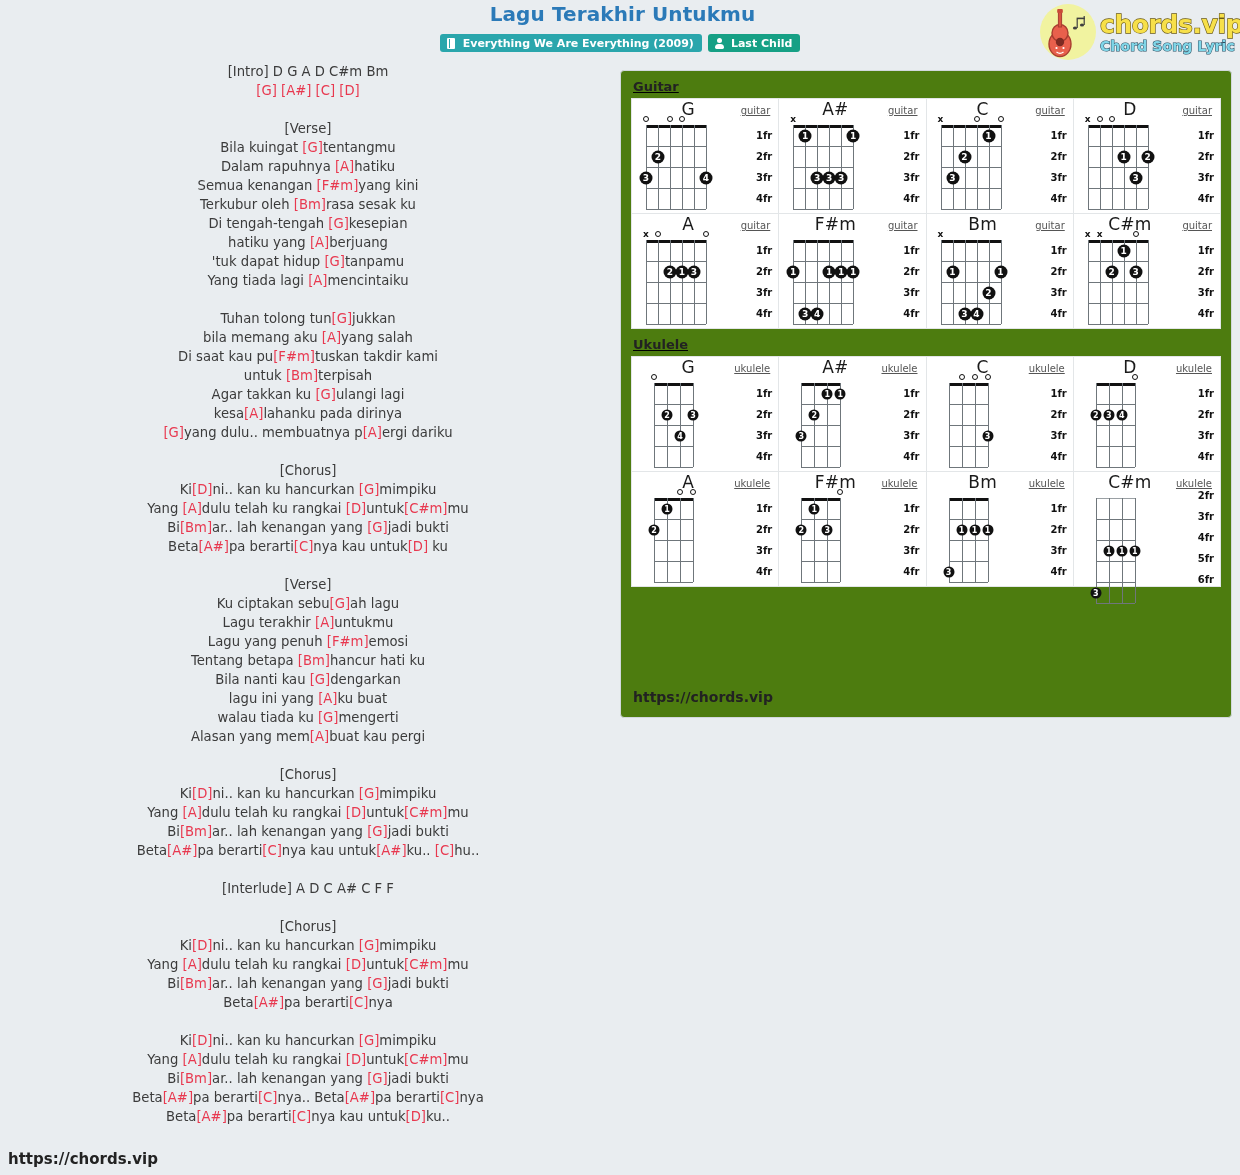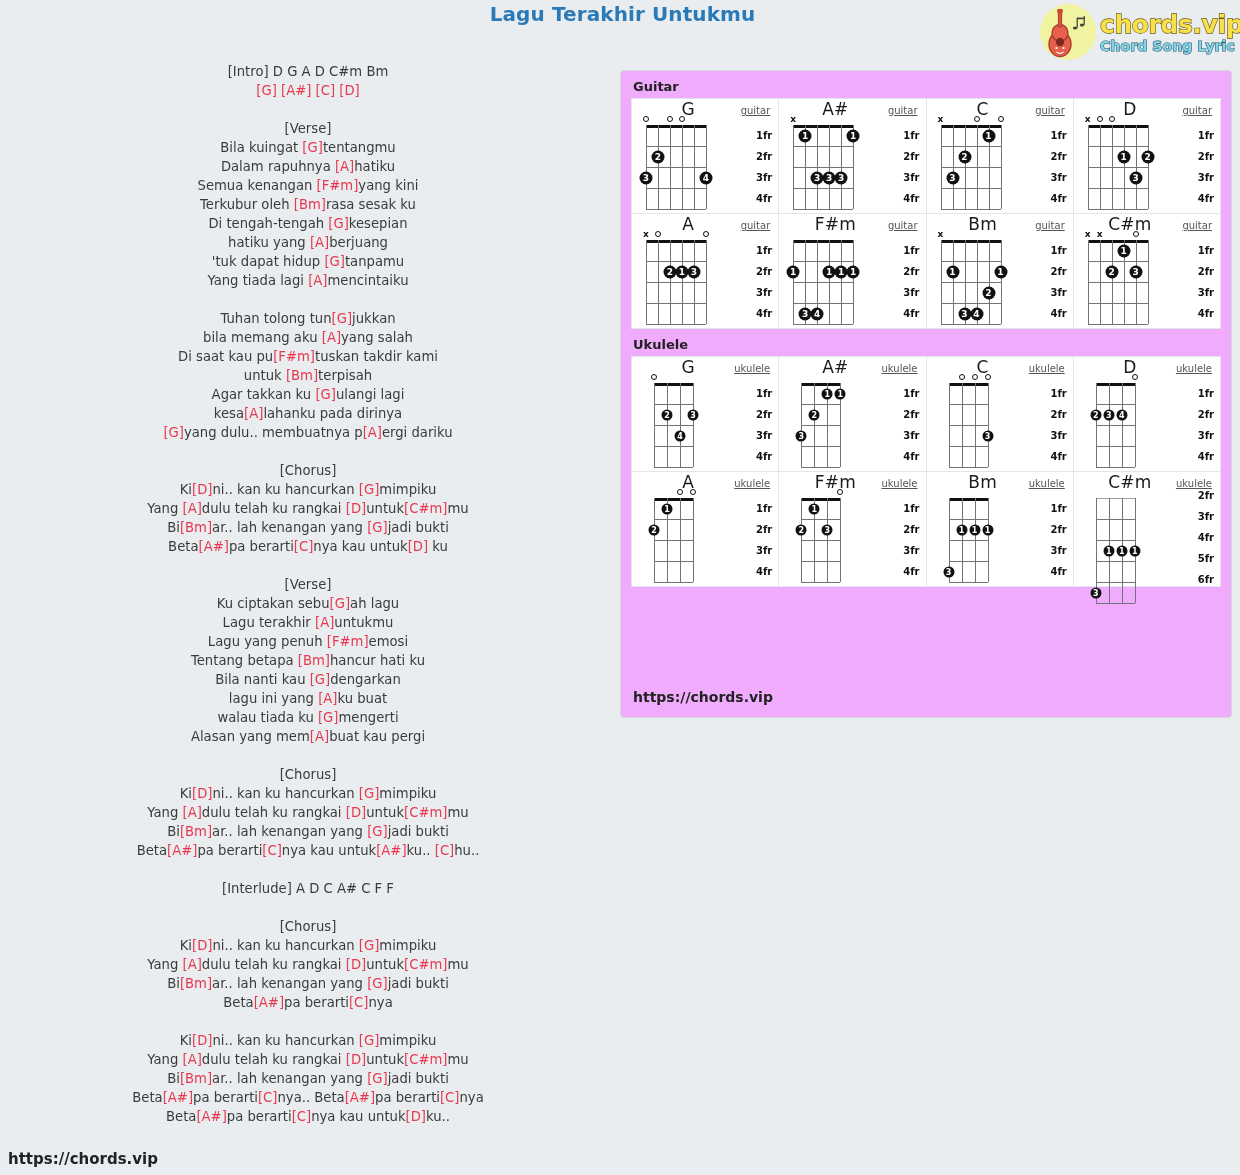--- a/index.html
+++ b/index.html
@@ -91,21 +91,21 @@
   .lyrics .blank { display: block; height: 19px; }
   .lyrics-foot {
     position: absolute; left: 8px; top: 1088px;
     font-size: 15px; font-weight: bold; color: #222;
   }
 
   
   .panel {
     position: absolute; left: 620px; top: 8px;
     width: 612px; height: 648px;
-    background: #f0abfc; border: 1px solid #d2d8dc; border-radius: 4px;
+    background: #4d7c0f; border: 1px solid #d2d8dc; border-radius: 4px; text-decoration: underline;
   }
   .panel-label {
     font-size: 13px; font-weight: bold; color: #222;
     margin: 8px 0 4px 12px;
   }
   .grid {
     display: grid; grid-template-columns: repeat(4, 1fr);
     margin: 0 10px;
     border: 1px solid #e3e6e8;
     background: #e3e6e8; gap: 1px;
@@ -164,20 +164,30 @@
   }
 </style>
 </head>
 <body>
 
 <div class="page">
 
   <div class="header">
     <div class="title">Lagu Terakhir Untukmu</div>
 
+    <div class="badges">
+      <span class="badge album">
+        <span class="bicon book-icon"></span>
+        <span>Everything We Are Everything (2009)</span>
+      </span>
+      <span class="badge artist">
+        <span class="bicon user-icon"></span>
+        <span>Last Child</span>
+      </span>
+    </div>
 
     <div class="logo">
       <div class="logo-circle">
         <svg width="56" height="56" viewBox="0 0 56 56" aria-hidden="true">
           <ellipse cx="20" cy="40" rx="11" ry="12.5" fill="#e8604c" stroke="#a83c30" stroke-width="1.4"></ellipse>
           <ellipse cx="20" cy="29" rx="8" ry="8.5" fill="#e8604c" stroke="#a83c30" stroke-width="1.4"></ellipse>
           <circle cx="20" cy="38" r="4.2" fill="#7c2a22"></circle>
           <rect x="18.4" y="7" width="3.2" height="16" fill="#d9533f" stroke="#a83c30" stroke-width="1"></rect>
           <rect x="17.2" y="5" width="5.6" height="4" rx="1" fill="#c94a38"></rect>
           <circle cx="16.5" cy="44" r="1.1" fill="#fff"></circle>

